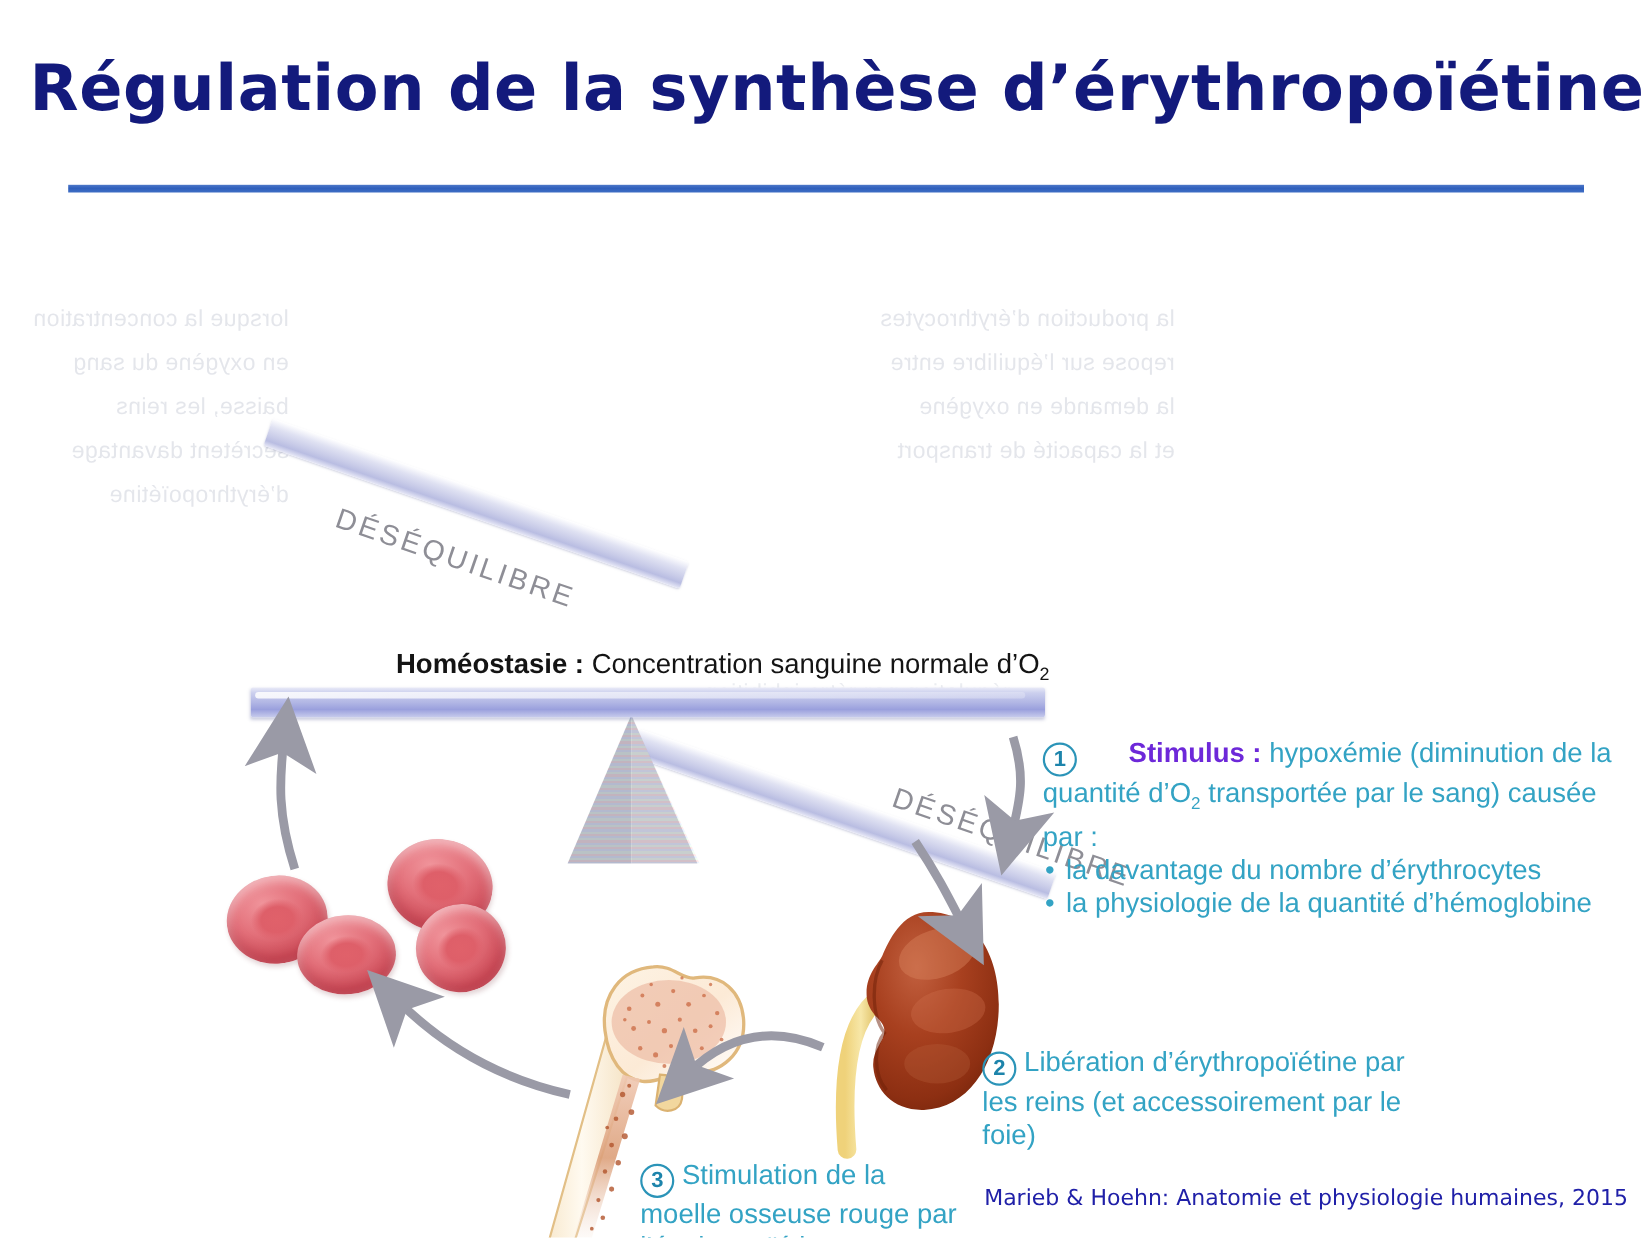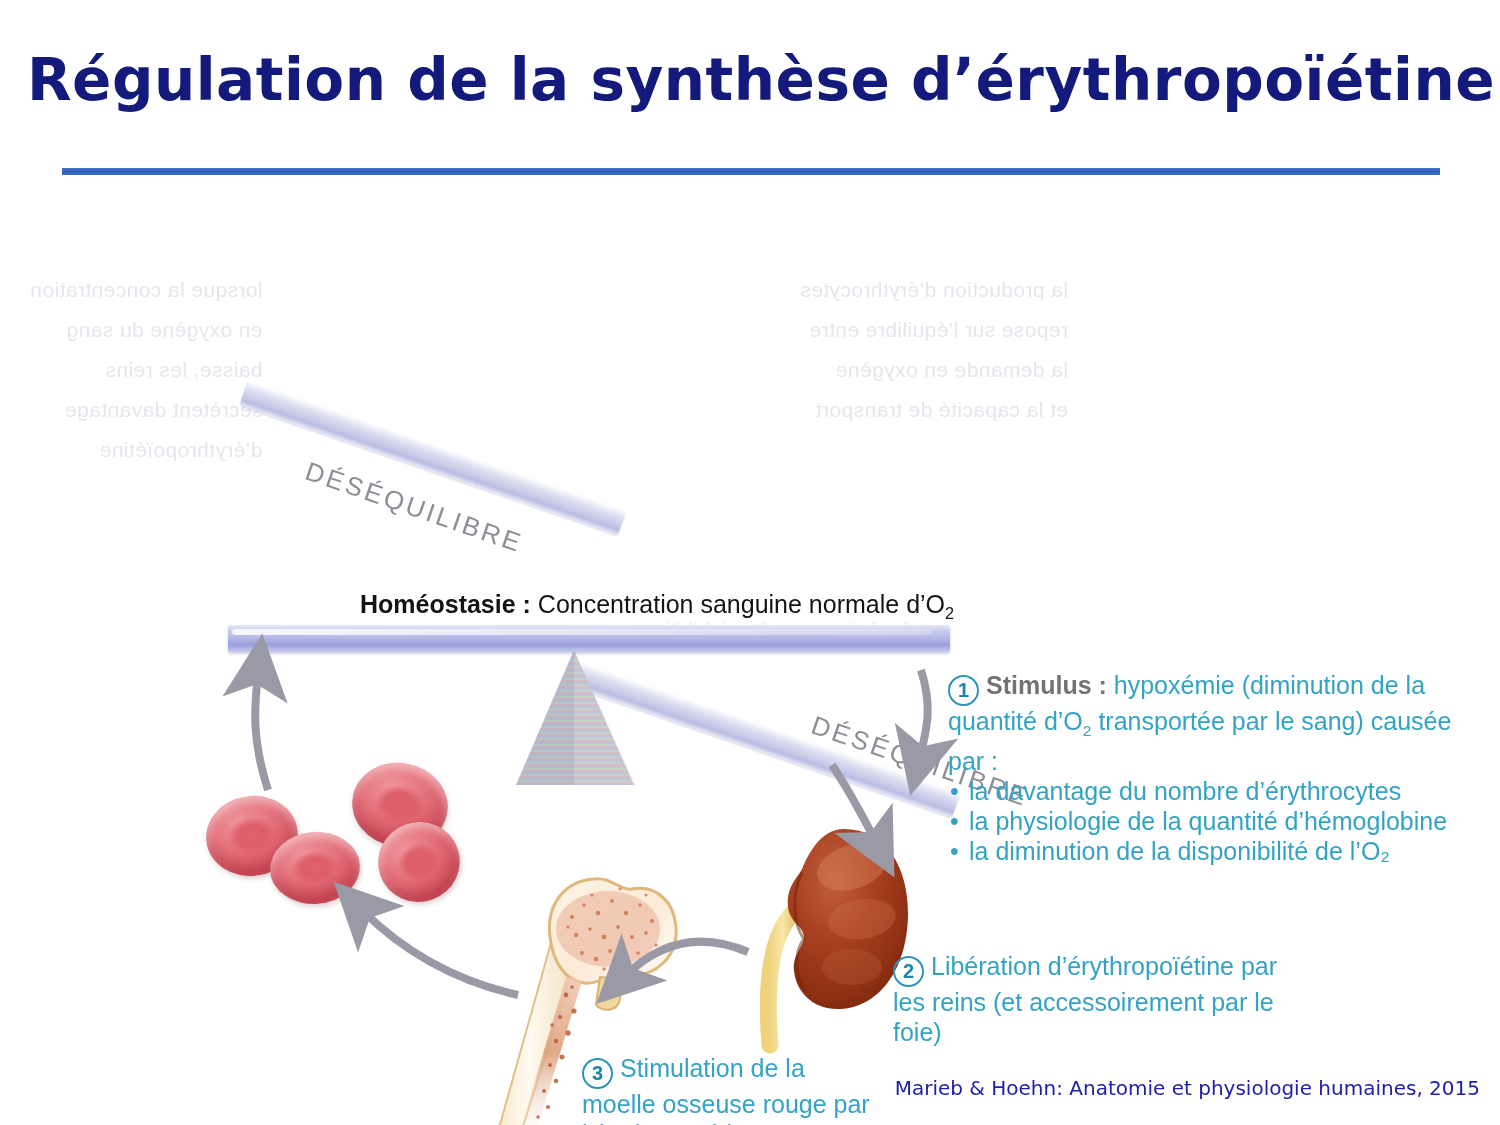--- a/index.html
+++ b/index.html
@@ -206,21 +206,21 @@
     border-radius: 50%;
     text-align: center;
     line-height: 26px;
     font-size: 20px;
     font-weight: bold;
     color: #1d84ab;
     margin-right: 7px;
     vertical-align: -3px;
   }
   .callout sub { font-size: 0.62em; }
-  .callout .strong { font-weight: bold; color: #737373; }
+  .callout .strong { font-weight: bold; color: #6d28d9; margin-left: 40px; }
   .callout ul { margin: 0; padding: 0; list-style: none; }
   .callout li { position: relative; padding-left: 21px; }
   .callout li::before {
     content: "\2022";
     position: absolute; left: 2px; top: 0;
     color: #33a3c4;
   }
 
   #callout-1 { left: 948px; top: 460px; width: 540px; color:#33a3c4; }
   #callout-2 { left: 868px; top: 741px; width: 420px; margin-left: 25px; }
@@ -406,21 +406,20 @@
     <path d="M518 785 C460 772 408 746 362 700" stroke="#9a9aa6" stroke-width="8" fill="none" marker-end="url(#ah)"></path>
   </svg>
 
   <div class="callout" id="callout-1">
     <div>
       <span class="num">1</span><span class="strong">Stimulus :</span><span> hypoxémie (diminution de la quantité d’O</span><sub>2</sub><span> transportée par le sang) causée par :</span>
     </div>
     <ul>
       <li>la davantage du nombre d’érythrocytes</li>
       <li>la physiologie de la quantité d’hémoglobine</li>
-      <li>la diminution de la disponibilité de l’O₂</li>
     </ul>
   </div>
 
   <div class="callout" id="callout-2">
     <span class="num">2</span><span>Libération d’érythropoïétine par les reins (et accessoirement par le foie)</span>
   </div>
 
   <div class="callout" id="callout-3">
     <span class="num">3</span><span>Stimulation de la moelle osseuse rouge par l’érythropoïétine</span>
   </div>

